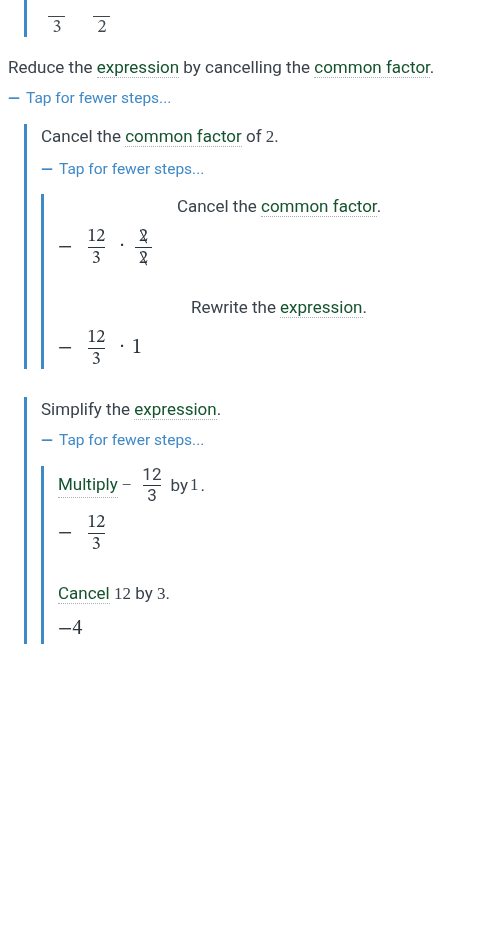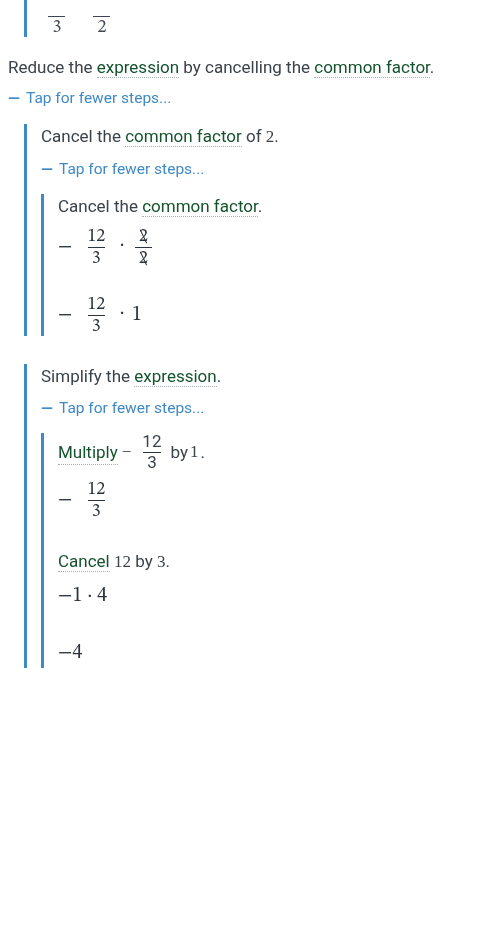--- a/index.html
+++ b/index.html
@@ -117,37 +117,40 @@
 
   <div class="bar indent-1">
     <p class="step-text">
       <span>Cancel the </span><span class="term">common factor</span><span> of </span><span style="font-family:'Cambria Math',serif;">2</span><span>.</span>
     </p>
     <div class="toggle">
       <span class="toggle-icon">—</span>
       <span>Tap for fewer steps...</span>
     </div>
 
-    <div class="bar indent-0" style="margin-left:0;">
+    <div class="bar indent-0" style="margin-left:0;text-align:center;">
       <p class="step-text">
         <span>Cancel the </span><span class="term">common factor</span><span>.</span>
       </p>
       <div class="math">
         <span class="minus">−</span>
         <span class="frac">
           <span class="num">12</span>
           <span class="den">3</span>
         </span>
         <span class="dot">·</span>
         <span class="frac">
           <span class="num"><span class="cancel">2</span></span>
           <span class="den"><span class="cancel">2</span></span>
         </span>
       </div>
 
+      <p class="step-text">
+        <span>Rewrite the </span><span class="term">expression</span><span>.</span>
+      </p>
       <div class="math">
         <span class="minus">−</span>
         <span class="frac">
           <span class="num">12</span>
           <span class="den">3</span>
         </span>
         <span class="dot">·</span>
         <span>1</span>
       </div>
     </div>
@@ -180,19 +183,18 @@
         <span class="minus">−</span>
         <span class="frac">
           <span class="num">12</span>
           <span class="den">3</span>
         </span>
       </div>
 
       <p class="step-text">
         <span class="term">Cancel</span><span> </span><span style="font-family:'Cambria Math',serif;">12</span><span> by </span><span style="font-family:'Cambria Math',serif;">3</span><span>.</span>
       </p>
-      <div class="math">−1 · 4</div>
 
       <div class="math" style="margin-bottom:6px;">−4</div>
     </div>
   </div>
 
 </div>
 
 </body></html>

